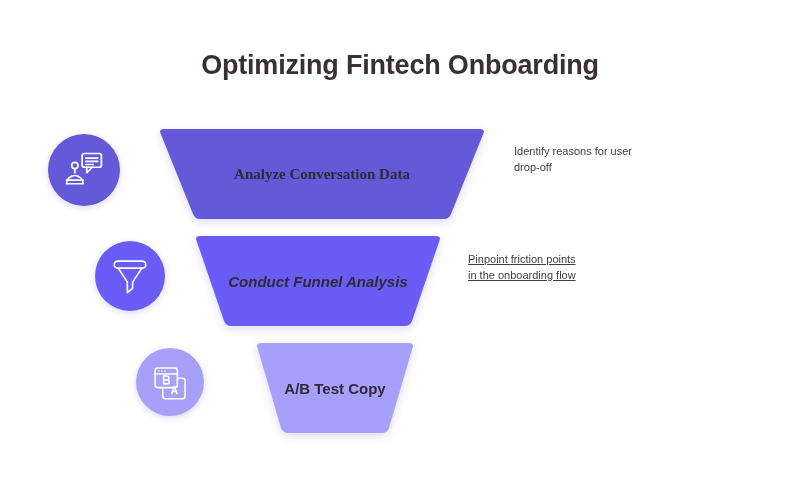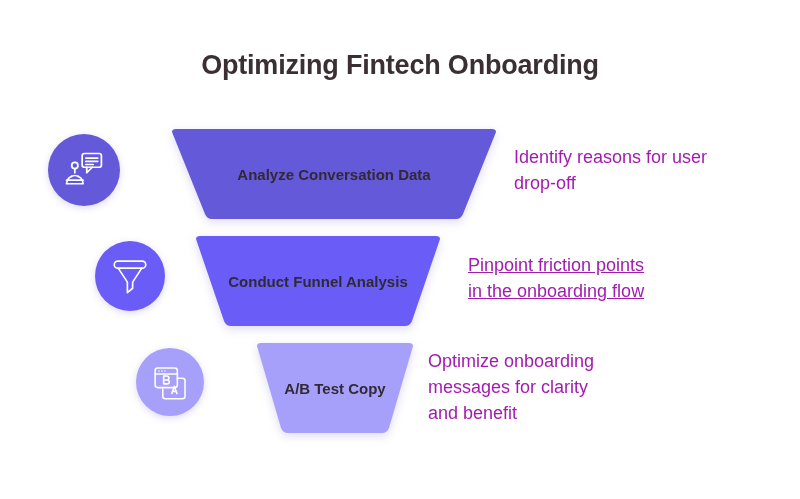--- a/index.html
+++ b/index.html
@@ -75,23 +75,23 @@
     justify-content: center;
     font-size: 15px;
     font-weight: bold;
     color: #2f2a35;
     pointer-events: none;
   }
 
   
   .desc {
     position: absolute;
-    font-size: 18px;
+    font-size: 11px;
     line-height: 1.45;
-    color: #a21caf;
+    color: #404040;
     white-space: pre-line;
   }
 </style>
 </head>
 <body>
 
 <div id="canvas">
 
   <div class="title">Optimizing Fintech Onboarding</div>
 
@@ -108,21 +108,21 @@
           <circle cx="14" cy="19" r="3.4"></circle>
           <line x1="14" y1="22.4" x2="14" y2="27"></line>
           <path d="M5 39 a9 9 0 0 1 18 0 z"></path>
           <line x1="5" y1="35" x2="23" y2="35"></line>
           <circle cx="10.5" cy="31" r="1.1" fill="#ffffff" stroke="none"></circle>
           <circle cx="17.5" cy="31" r="1.1" fill="#ffffff" stroke="none"></circle>
         </svg>
       </span>
     </div>
 
-    <div class="funnel-wrap" style="left:164px; width:340px;">
+    <div class="funnel-wrap" style="left:152px; width:340px;font-family:Liberation Serif, serif;">
       <svg class="funnel-svg" viewBox="0 0 340 92" preserveAspectRatio="none">
         <path d="M8 4 Q8 1 12 1 L328 1 Q332 1 332 4 L299 86 Q297 91 292 91 L48 91 Q43 91 41 86 Z" fill="#6459d8"></path>
       </svg>
       <div class="funnel-label">Analyze Conversation Data</div>
     </div>
 
     <div class="desc" style="left:514px; top:16px; width:215px;">Identify reasons for user
 drop-off</div>
   </div>
 
@@ -130,21 +130,21 @@
 
     <div class="icon-circle" style="left:95px; top:6px; width:70px; height:70px; background:#6a5cf7;">
       <span>
         <svg width="42" height="42" viewBox="0 0 48 48" fill="none" stroke="#ffffff" stroke-width="1.9" stroke-linecap="round" stroke-linejoin="round">
           <rect x="6" y="7" width="36" height="8" rx="4"></rect>
           <path d="M10.5 15 L21 31 L21 43 L27 38 L27 31 L37.5 15"></path>
         </svg>
       </span>
     </div>
 
-    <div class="funnel-wrap" style="left:188px; width:260px;">
+    <div class="funnel-wrap" style="left:188px; width:260px;font-style:italic;">
       <svg class="funnel-svg" viewBox="0 0 260 92" preserveAspectRatio="none">
         <path d="M8 4 Q8 1 12 1 L248 1 Q252 1 252 4 L224 86 Q222 91 217 91 L43 91 Q38 91 36 86 Z" fill="#6a5cf7"></path>
       </svg>
       <div class="funnel-label">Conduct Funnel Analysis</div>
     </div>
 
     <div class="desc" style="left:468px; top:17px; width:220px;text-decoration:underline;">Pinpoint friction points
 in the onboarding flow</div>
   </div>
 
@@ -166,18 +166,15 @@
       </span>
     </div>
 
     <div class="funnel-wrap" style="left:249px; width:172px;">
       <svg class="funnel-svg" viewBox="0 0 172 92" preserveAspectRatio="none">
         <path d="M8 4 Q8 1 12 1 L160 1 Q164 1 164 4 L140 86 Q138 91 133 91 L39 91 Q34 91 32 86 Z" fill="#a7a0fa"></path>
       </svg>
       <div class="funnel-label">A/B Test Copy</div>
     </div>
 
-    <div class="desc" style="left:428px; top:6px; width:200px;">Optimize onboarding
-messages for clarity
-and benefit</div>
   </div>
 
 </div>
 
 </body></html>

